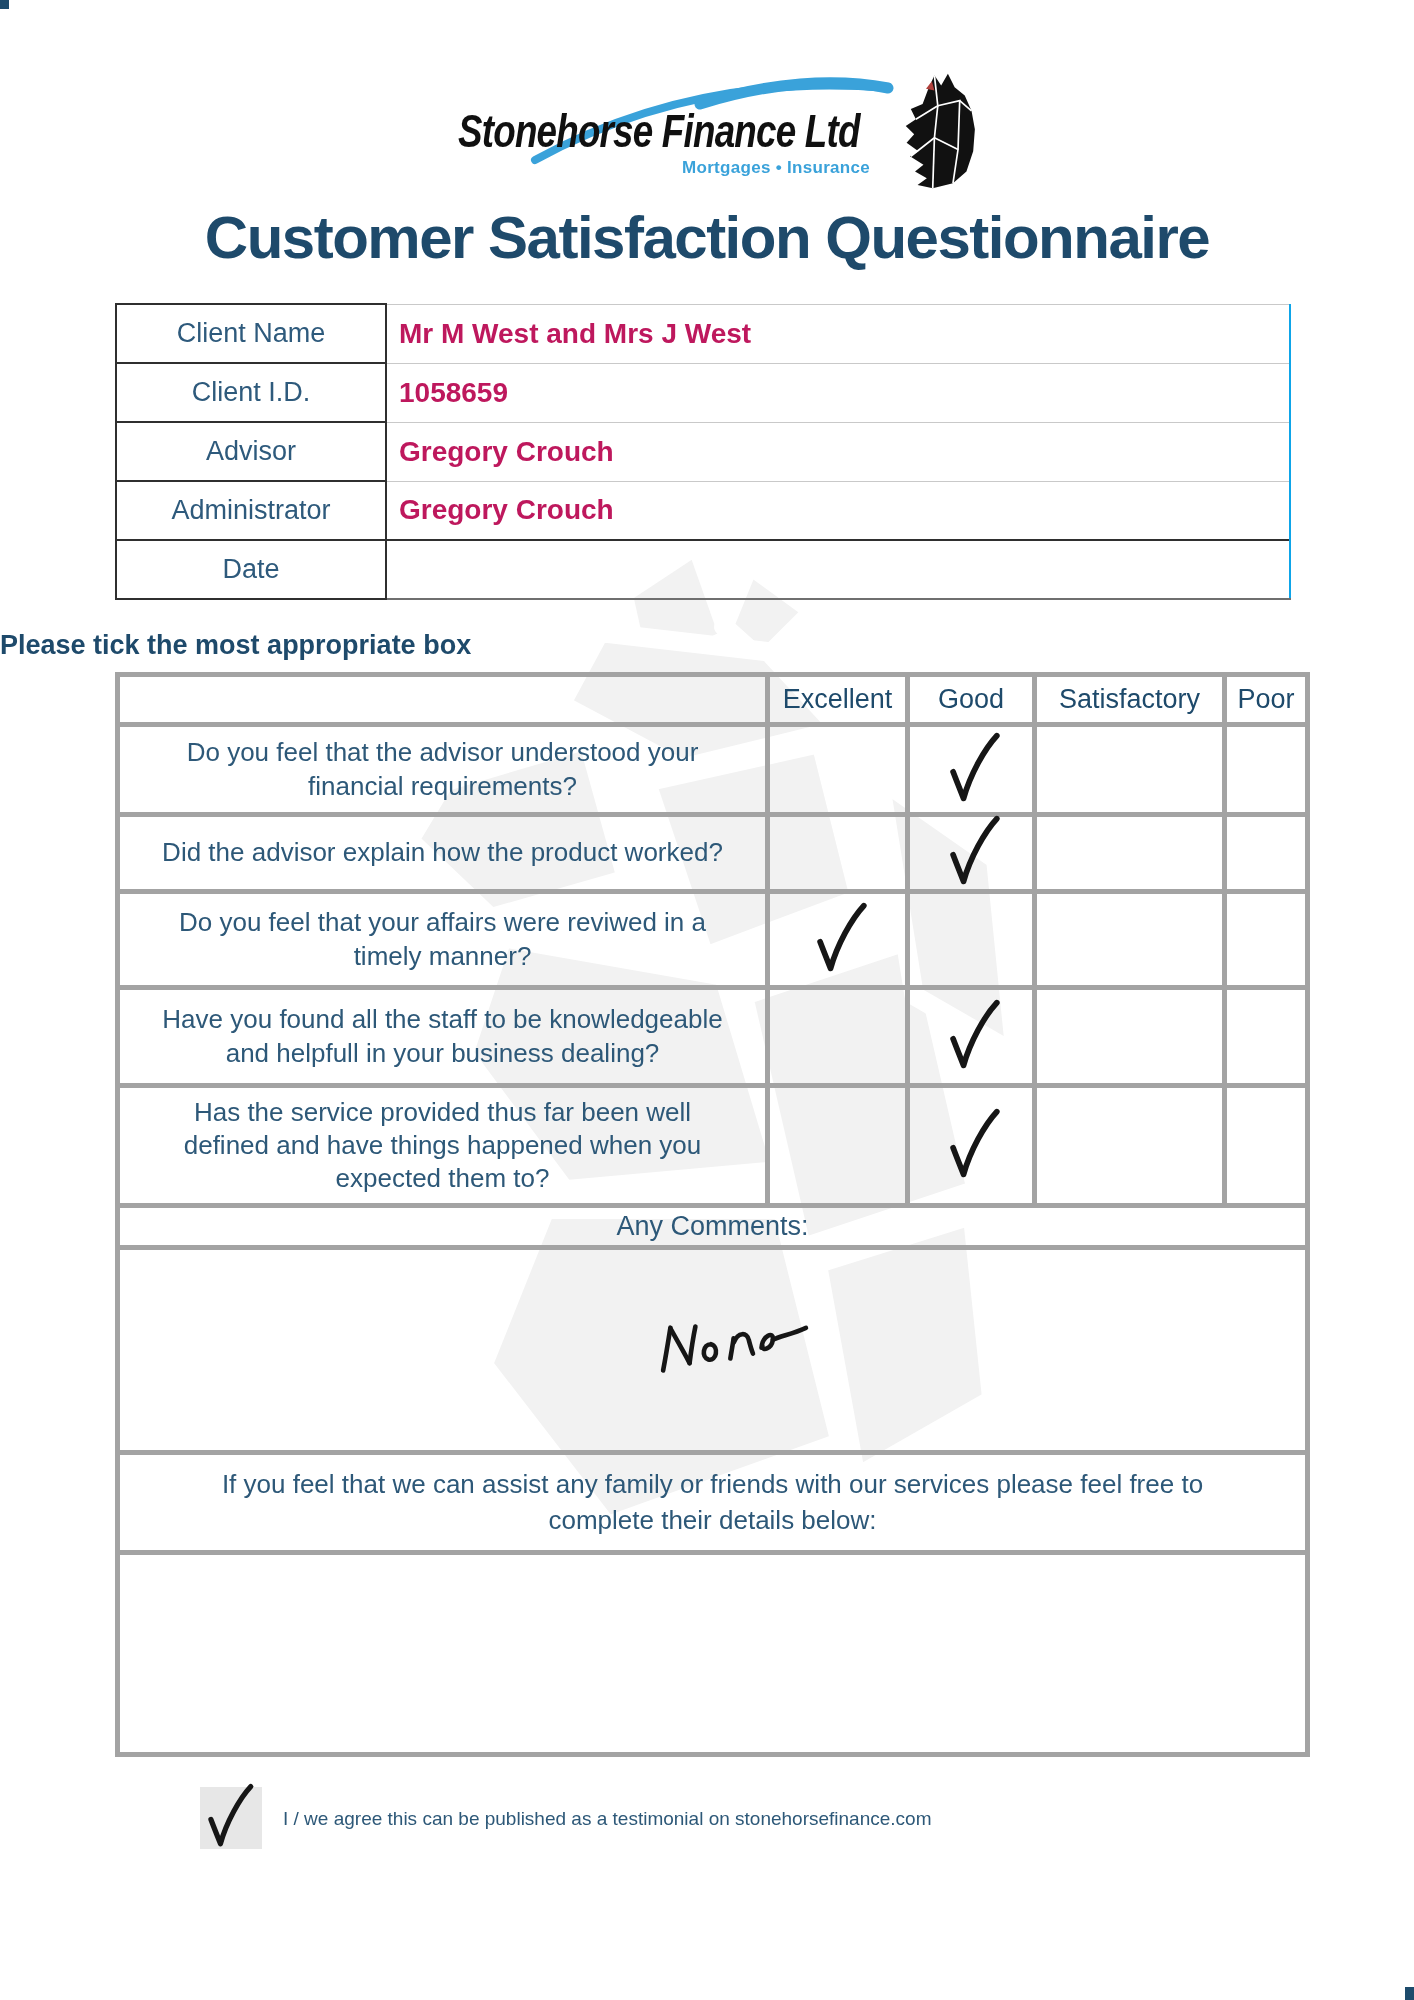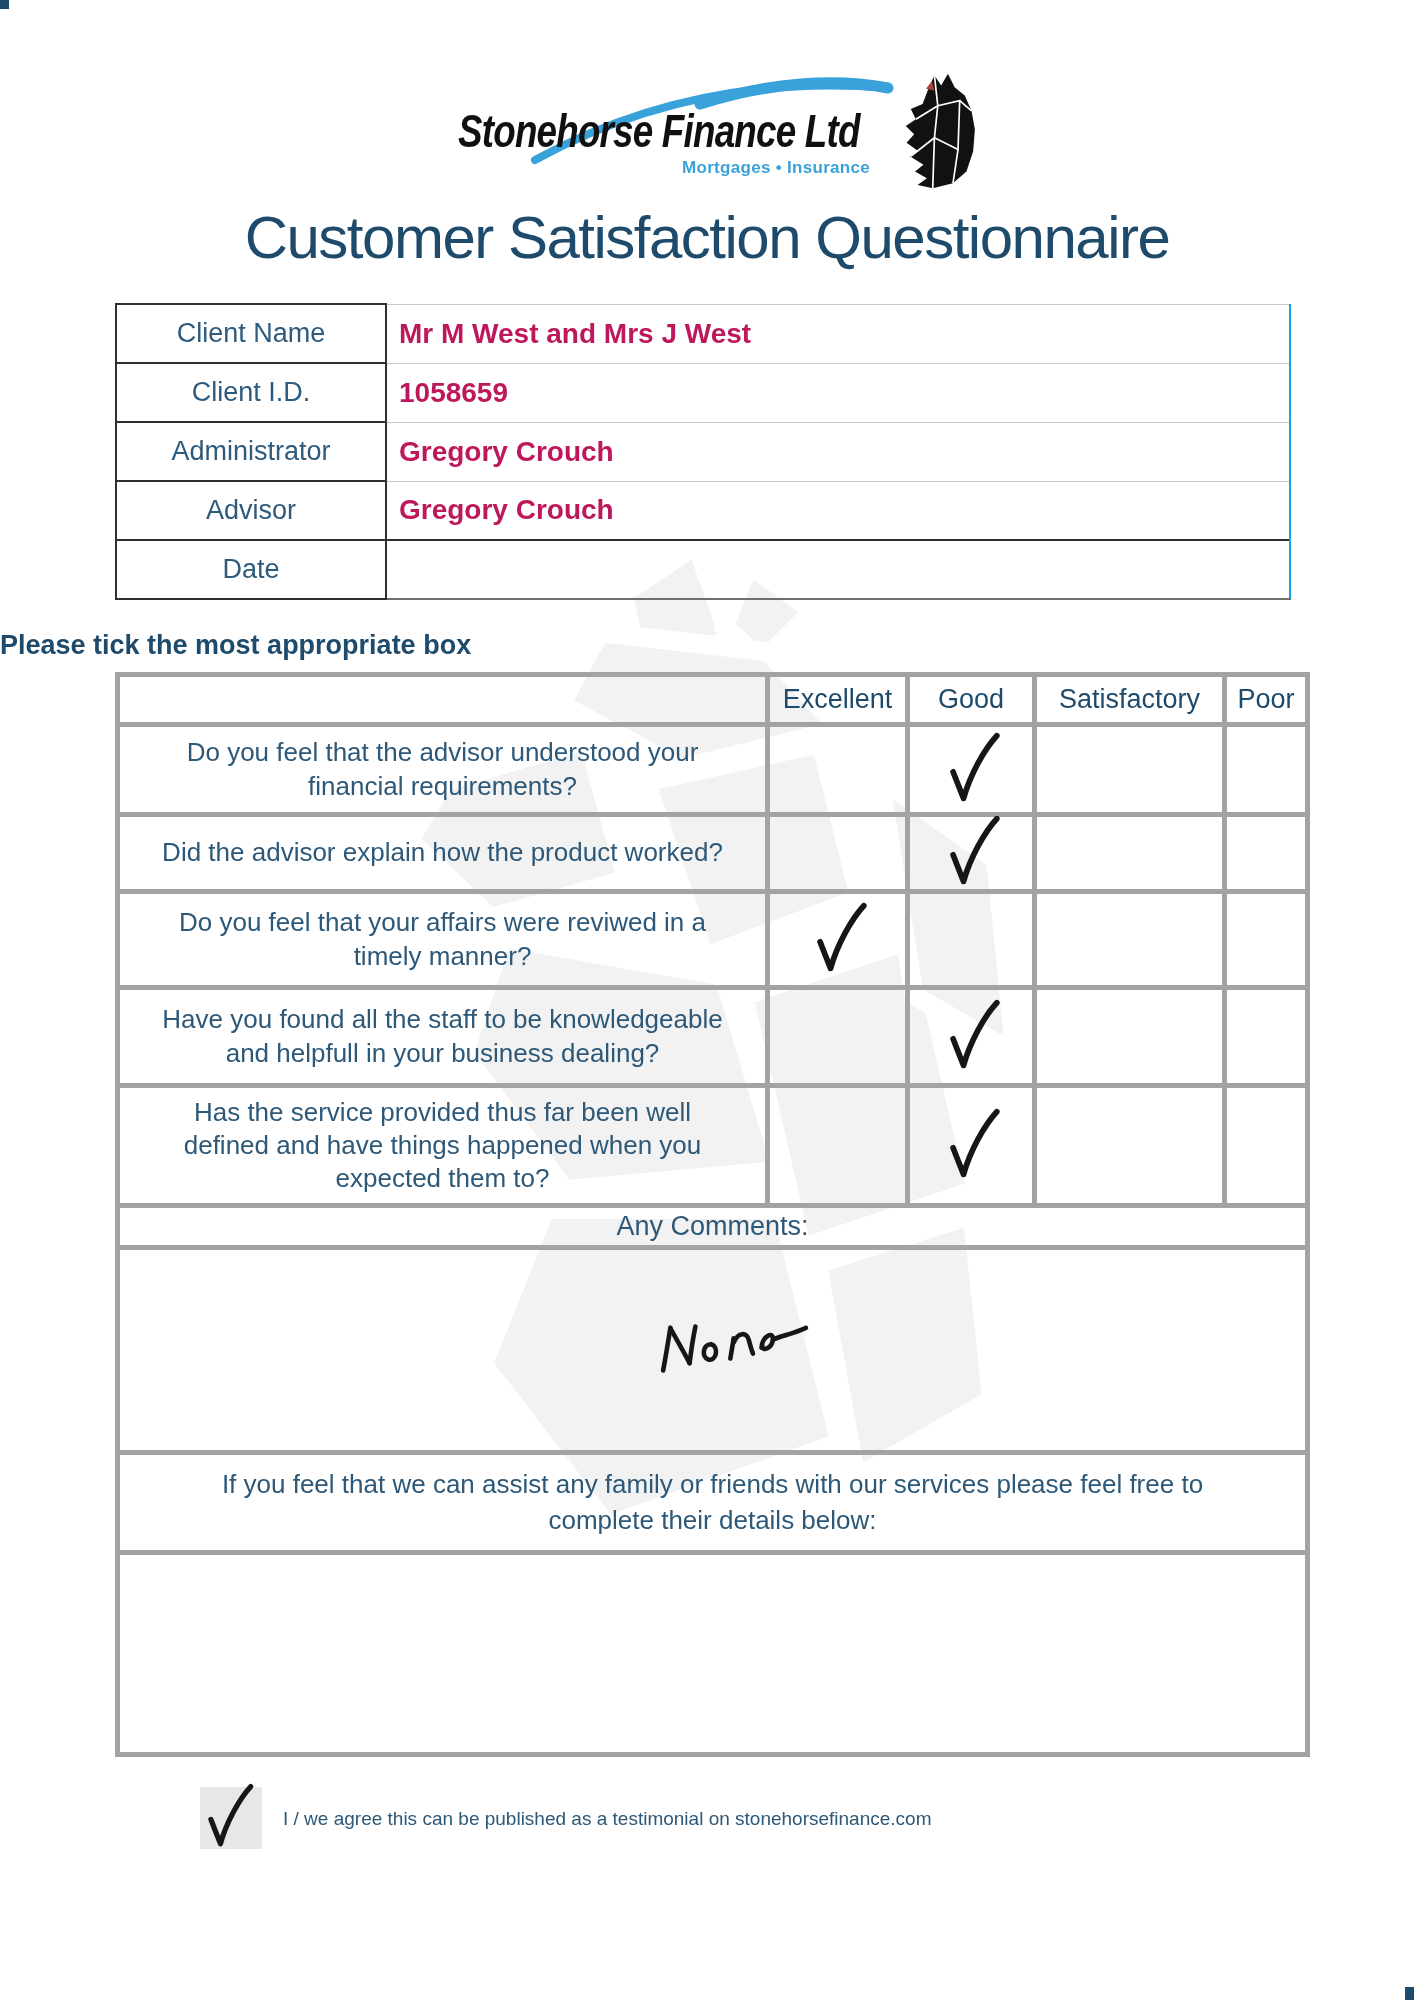--- a/index.html
+++ b/index.html
@@ -27,21 +27,21 @@
   }
   #logo .tagline {
     position:absolute; left:0; top:106px; width:430px; text-align:right;
     font-size:17px; color:#3aa2da; font-weight:bold; letter-spacing:0.3px; white-space:nowrap;
   }
   #logo .horse { position:absolute; left:448px; top:20px; width:108px; height:118px; }
 
   
   #page-title {
     position:absolute; left:0; top:203px; width:100%; text-align:center;
-    font-size:60px; font-weight:normal; color:#1e4a6b; letter-spacing:-1.5px; z-index:2;
+    font-size:60px; font-weight:bold; color:#1e4a6b; letter-spacing:-1.5px; z-index:2;
   }
 
   
   #client-table {
     position:absolute; left:115px; top:303px; width:1176px; z-index:2;
     border-collapse:collapse; table-layout:fixed;
   }
   #client-table td { height:59px; }
   #client-table td.lbl {
     width:270px; border:2px solid #2f2f2f; text-align:center;
@@ -150,25 +150,25 @@
   <tbody>
       <tr>
     <td class="lbl">Client Name</td>
     <td class="val">Mr M West and Mrs J West</td>
   </tr>
   <tr>
     <td class="lbl">Client I.D.</td>
     <td class="val">1058659</td>
   </tr>
   <tr>
+    <td class="lbl">Advisor</td>
+    <td class="val">Gregory Crouch</td>
+  </tr>
+  <tr>
     <td class="lbl">Administrator</td>
-    <td class="val">Gregory Crouch</td>
-  </tr>
-  <tr>
-    <td class="lbl">Advisor</td>
     <td class="val">Gregory Crouch</td>
   </tr>
   <tr class="date-row">
     <td class="lbl">Date</td>
     <td class="val"></td>
   </tr>
 </tbody>
   </table>
 
 <div id="instruction">Please tick the most appropriate box</div>

